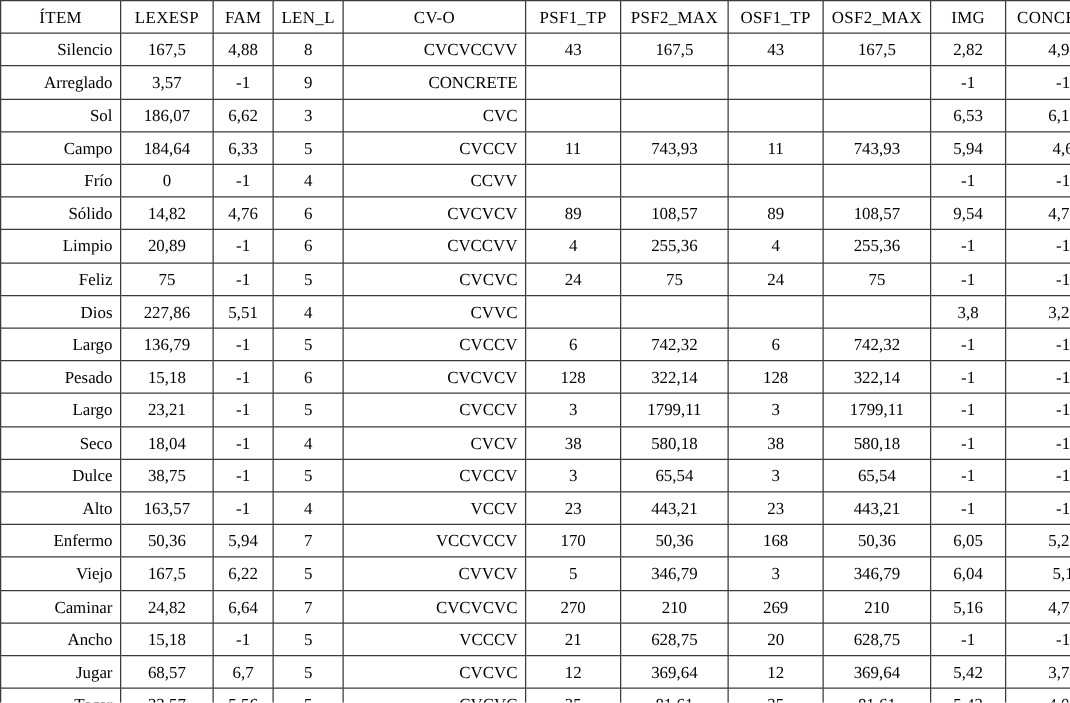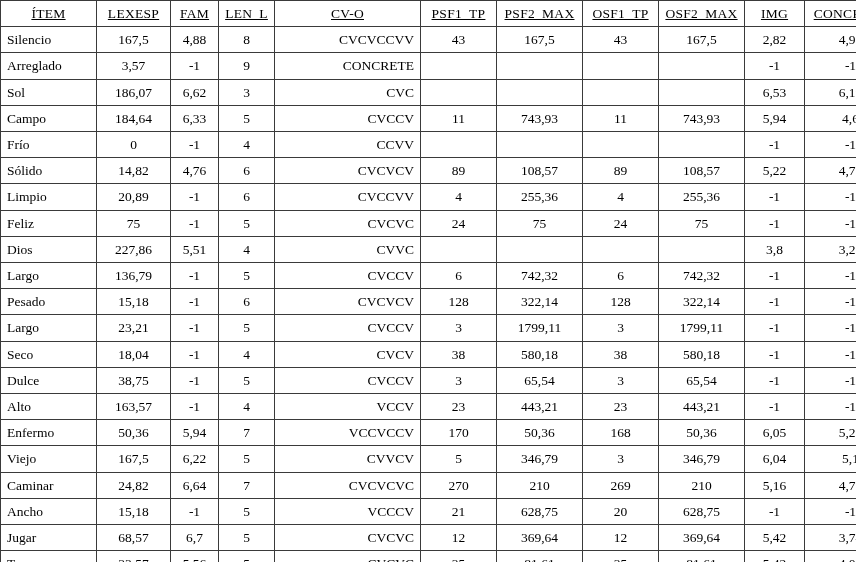--- a/index.html
+++ b/index.html
@@ -26,24 +26,23 @@
     padding: 0 6px;
     height: 25.2px;
     line-height: 25.2px;
     overflow: hidden;
     white-space: nowrap;
   }
   table.data-table thead th {
     font-weight: normal;
     font-variant: small-caps;
     letter-spacing: 0.3px;
-    text-decoration: underline;
   }
   
-  .col-item     { text-align: left; }
+  .col-item     { text-align: right; }
   .col-num      { text-align: center; }
   .col-cv       { text-align: right; }
 
   
   col.w-item     { width: 96px; }
   col.w-lexesp   { width: 74px; }
   col.w-fam      { width: 48px; }
   col.w-lenl     { width: 56px; }
   col.w-cvo      { width: 146px; }
   col.w-psf1     { width: 76px; }
@@ -154,21 +153,21 @@
       <tr>
         <td class="col-item">Sólido</td>
         <td class="col-num">14,82</td>
         <td class="col-num">4,76</td>
         <td class="col-num">6</td>
         <td class="col-cv">CVCVCV</td>
         <td class="col-num">89</td>
         <td class="col-num">108,57</td>
         <td class="col-num">89</td>
         <td class="col-num">108,57</td>
-        <td class="col-num">5,22</td>
+        <td class="col-num">9,54</td>
         <td class="col-num">4,72</td>
       </tr>
       <tr>
         <td class="col-item">Limpio</td>
         <td class="col-num">20,89</td>
         <td class="col-num">-1</td>
         <td class="col-num">6</td>
         <td class="col-cv">CVCCVV</td>
         <td class="col-num">4</td>
         <td class="col-num">255,36</td>

